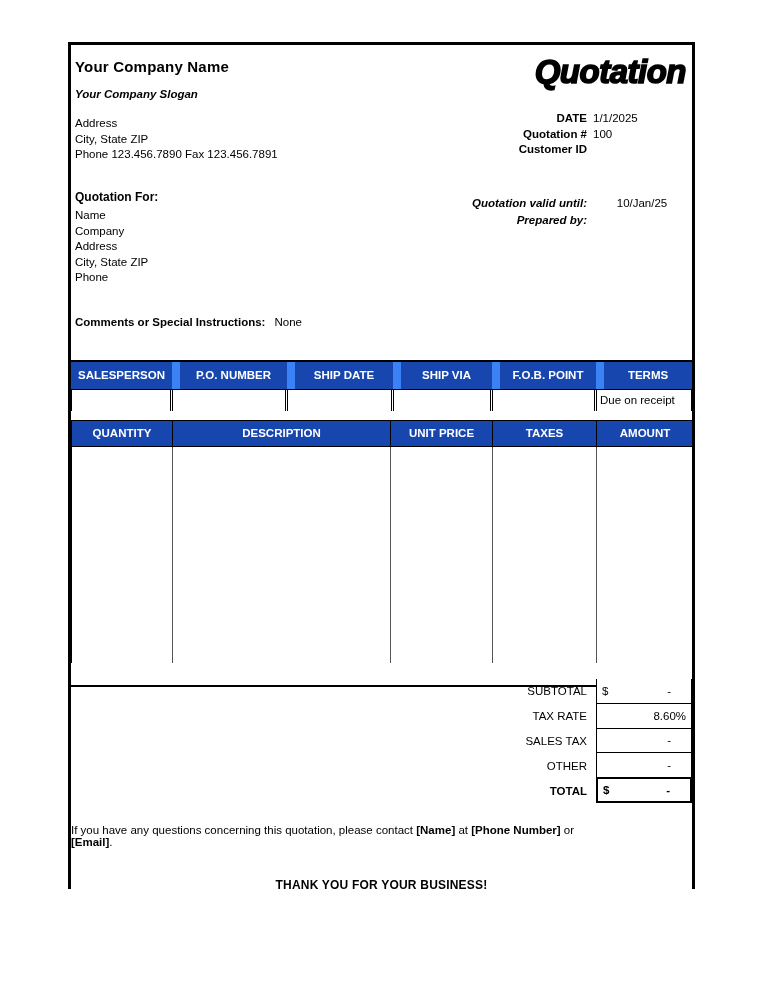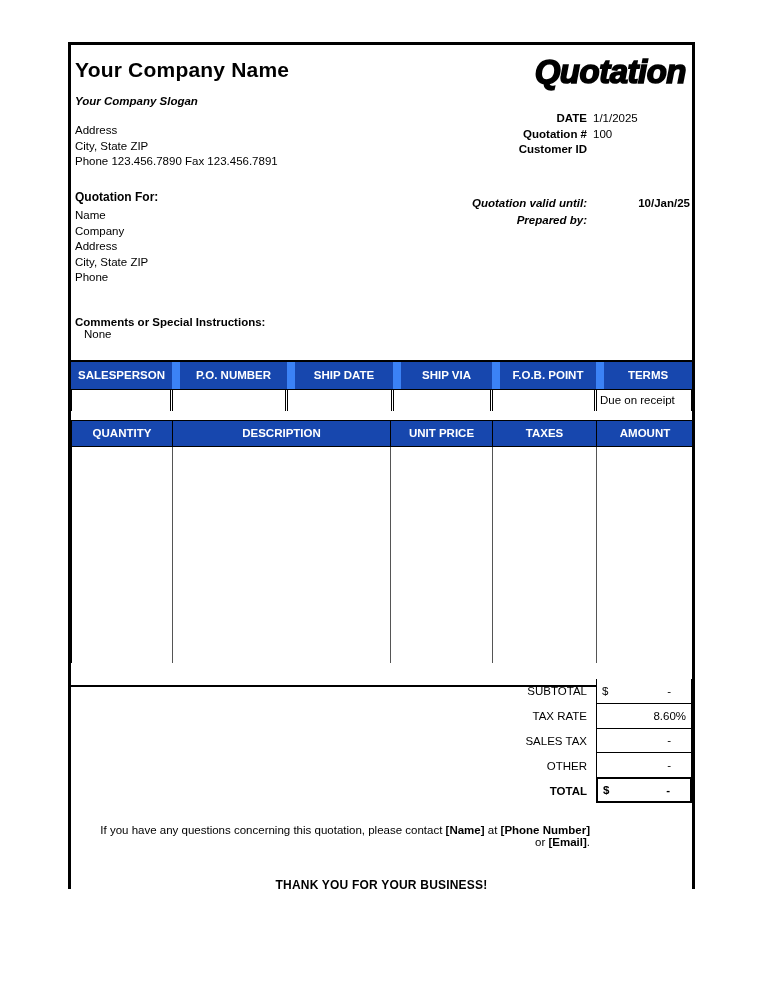--- a/index.html
+++ b/index.html
@@ -12,21 +12,21 @@
     width: 621px; height: 844px;
     border: 3px solid #000; border-bottom: none;
     box-sizing: content-box;
     overflow: hidden;
     background: #fff;
   }
   .abs { position: absolute; }
 
   
   .company { left: 4px; top: 13px; }
-  .company-name { font-size: 21px; font-weight: bold; letter-spacing: 0.2px; }
+  .company-name { font-size: 15px; font-weight: bold; letter-spacing: 0.2px; }
   .company-slogan { margin-top: 13px; font-size: 11.5px; font-weight: bold; font-style: italic; }
   .company-address { margin-top: 16px; font-size: 11.5px; line-height: 15.5px; }
 
   
   .logo {
     right: 6px; top: 8px;
     font-size: 33px; font-weight: 900; font-style: italic;
     letter-spacing: -0.5px;
     -webkit-text-stroke: 1.6px #000;
   }
@@ -39,24 +39,24 @@
 
   
   .quote-for { left: 4px; top: 145px; }
   .quote-for-title { font-size: 12px; font-weight: bold; }
   .quote-for-lines { margin-top: 4px; font-size: 11.5px; line-height: 15.5px; }
 
   
   .validity { right: 2px; top: 150px; width: 330px; font-size: 11.5px; }
   .validity-row { display: flex; line-height: 16.5px; }
   .validity-label { flex: 1; text-align: right; font-weight: bold; font-style: italic; }
-  .validity-value { width: 103px; padding-left: 7px; text-align: right; font-weight: bold; }
-
-  
-  .comments { left: 4px; top: 271px; font-size: 11.5px; display: flex; flex-direction: column; }
+  .validity-value { width: 103px; padding-left: 7px; text-align: center; font-weight: normal; }
+
+  
+  .comments { left: 4px; top: 271px; font-size: 11.5px; display: flex; }
   .comments-label { font-weight: bold; }
   .comments-value { margin-left: 9px; }
 
   
   .table1 { left: 0; top: 315px; width: 621px; border-top: 2px solid #000; }
   .t1-head { display: grid; grid-template-columns: 101px 115px 106px 99px 104px 96px; border-bottom: 1px solid #000; }
   .t1-head .hcell {
     background: var(--blue); color: #fff; font-weight: bold; font-size: 11.5px;
     text-align: center; padding: 7px 0 8px;
   }
@@ -100,21 +100,21 @@
     display: flex; justify-content: space-between; align-items: center;
     font-size: 11.5px; padding: 0 5px; background: #fff;
   }
   .totals-row:first-child .totals-value { margin-top: 0; border-top: none; }
   .totals-row:last-child .totals-value { border-width: 2px; font-weight: bold; }
   .totals-value .val.indent { padding-right: 15px; }
   .totals-value .cur:empty { display: none; }
   .totals-value .val { margin-left: auto; }
 
   
-  .contact { left: 0; top: 779px; width: 519px; text-align: right; font-size: 11.5px; padding-left: 16px; }
+  .contact { left: 0; top: 779px; width: 519px; text-align: left; font-size: 11.5px; }
   .contact .b { font-weight: bold; }
   .thanks { left: 0; top: 833px; width: 621px; text-align: center; font-size: 12px; font-weight: bold; letter-spacing: 0.2px; }
 </style>
 </head>
 <body>
 
 <div class="sheet">
 
   <div class="abs company">
     <div class="company-name">Your Company Name</div>

